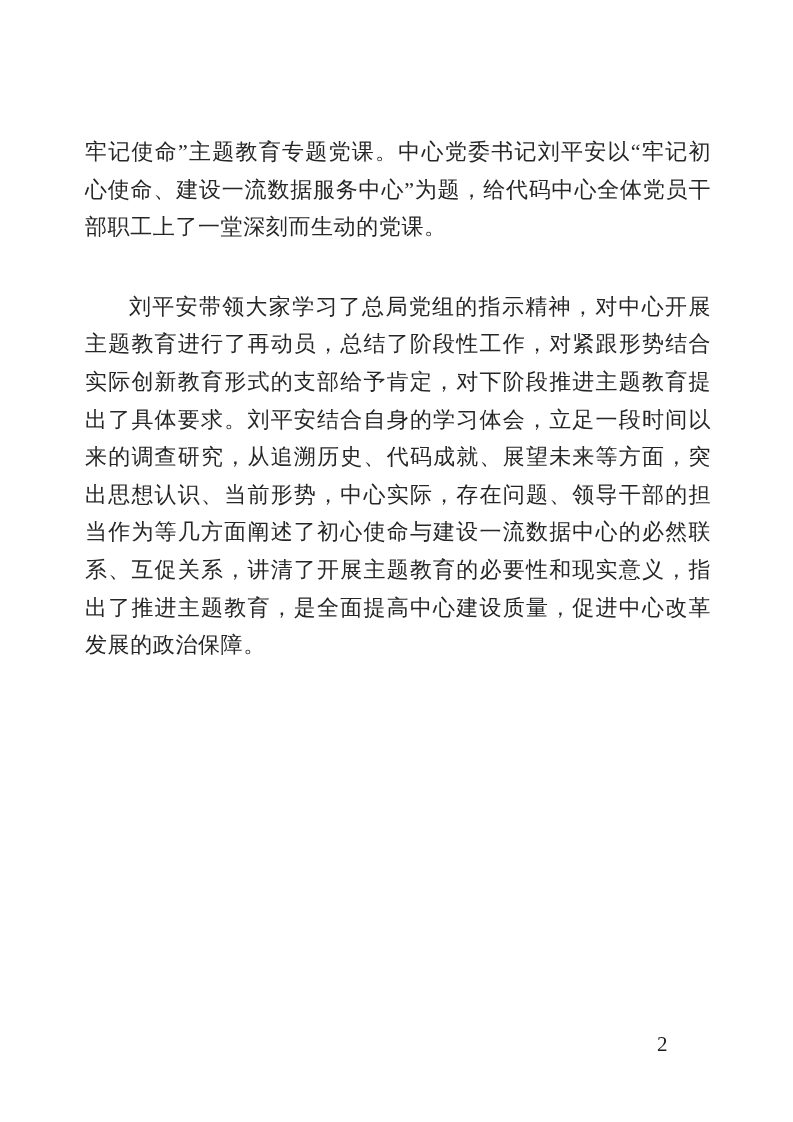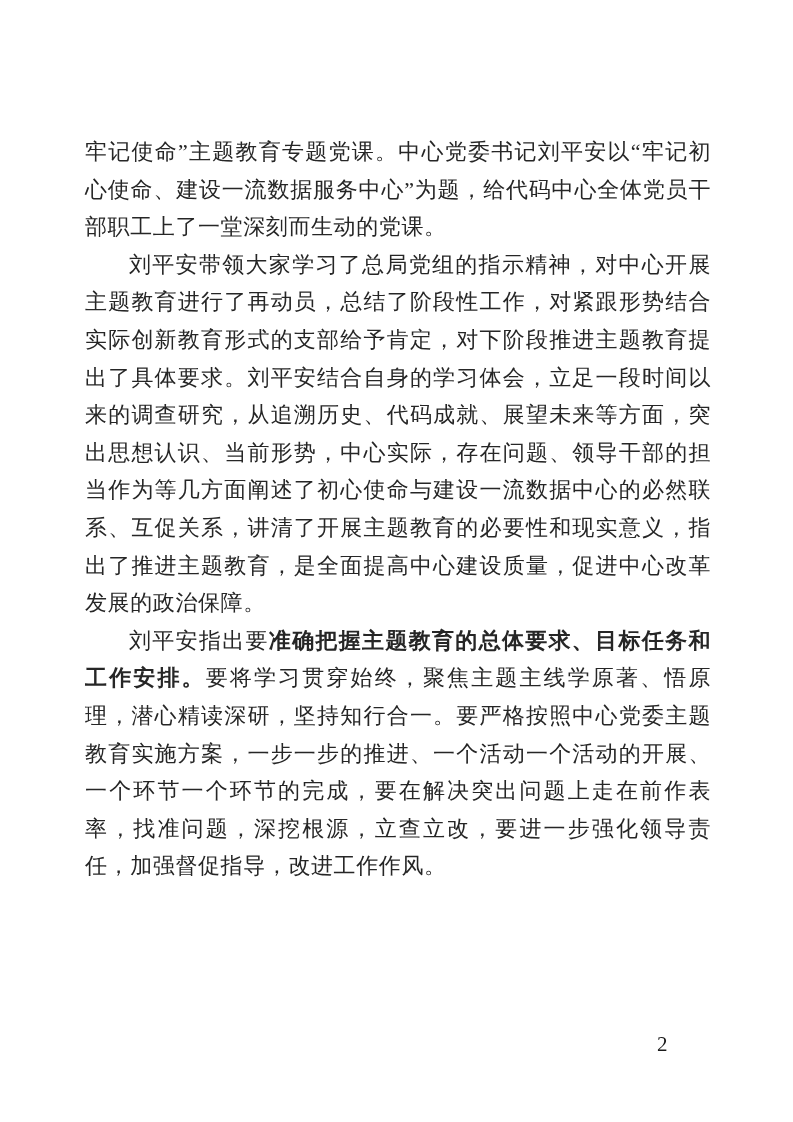--- a/index.html
+++ b/index.html
@@ -30,36 +30,36 @@
     color: #262626;
     text-align: justify;
     text-justify: inter-ideograph;
   }
   .para {
     margin: 0;
     padding: 0;
   }
   .para.indent {
     text-indent: 2em;
+    margin-top: 42px;
   }
   .run.bold {
     font-weight: 700;
   }
   .page-number {
     position: absolute;
     left: 657px;
     top: 1031px;
     font-size: 21px;
     line-height: 26px;
     color: #1a1a1a;
   }
 </style>
 </head>
 <body>
 
 <div class="page">
   <div class="text-body">
       <p class="para"><span class="run">牢记使命”主题教育专题党课。中心党委书记刘平安以“牢记初心使命、建设一流数据服务中心”为题，给代码中心全体党员干部职工上了一堂深刻而生动的党课。</span></p>
       <p class="para indent"><span class="run">刘平安带领大家学习了总局党组的指示精神，对中心开展主题教育进行了再动员，总结了阶段性工作，对紧跟形势结合实际创新教育形式的支部给予肯定，对下阶段推进主题教育提出了具体要求。刘平安结合自身的学习体会，立足一段时间以来的调查研究，从追溯历史、代码成就、展望未来等方面，突出思想认识、当前形势，中心实际，存在问题、领导干部的担当作为等几方面阐述了初心使命与建设一流数据中心的必然联系、互促关系，讲清了开展主题教育的必要性和现实意义，指出了推进主题教育，是全面提高中心建设质量，促进中心改革发展的政治保障。</span></p>
-      <p class="para indent"><span class="run">刘平安指出要</span><span class="run bold">准确把握主题教育的总体要求、目标任务和工作安排。</span><span class="run">要将学习贯穿始终，聚焦主题主线学原著、悟原理，潜心精读深研，坚持知行合一。要严格按照中心党委主题教育实施方案，一步一步的推进、一个活动一个活动的开展、一个环节一个环节的完成，要在解决突出问题上走在前作表率，找准问题，深挖根源，立查立改，要进一步强化领导责任，加强督促指导，改进工作作风。</span></p>
     </div>
   <div class="page-number">2</div>
 </div>
 
 </body></html>

